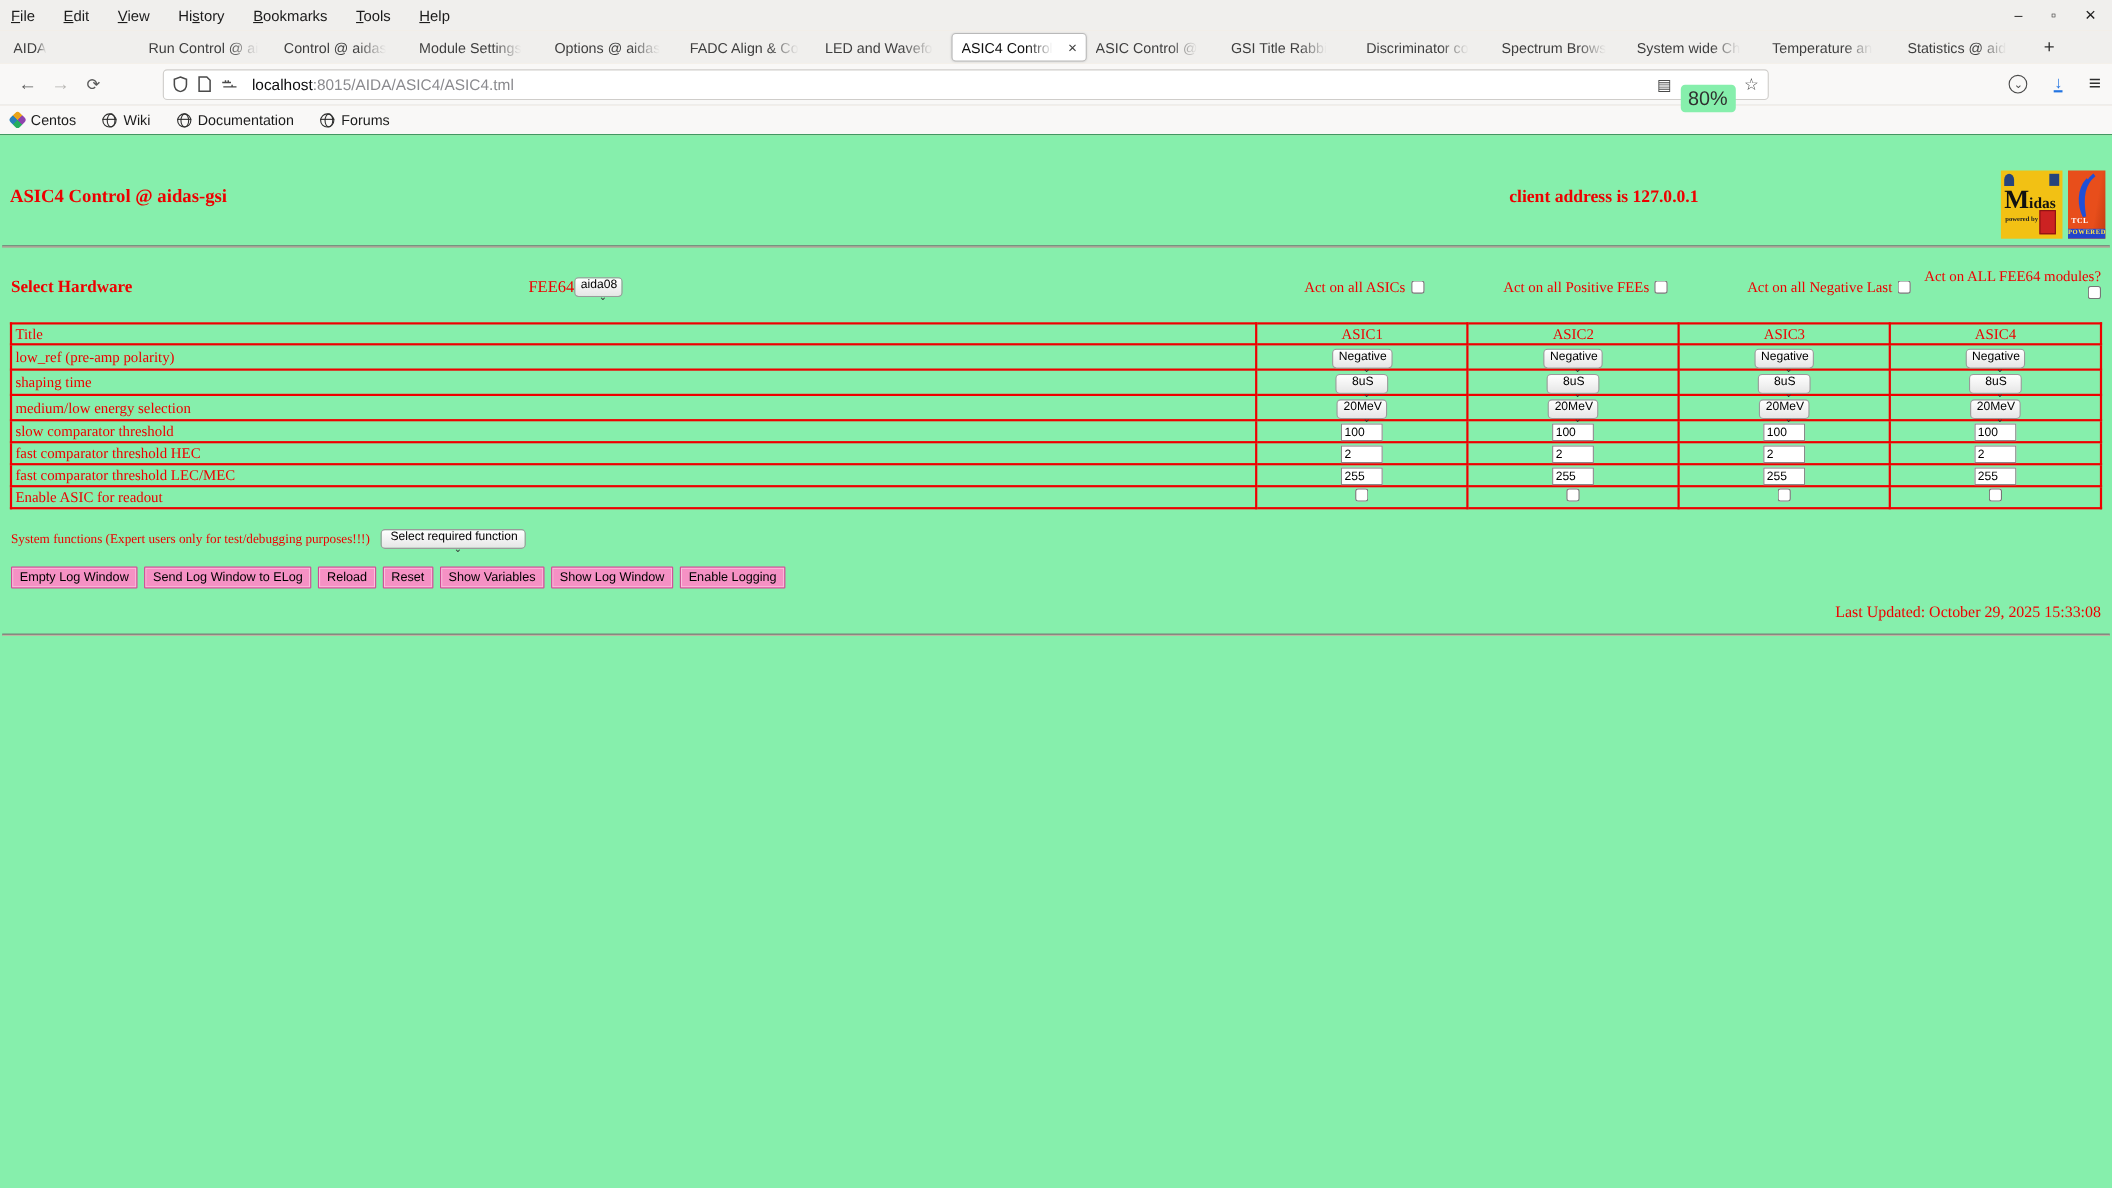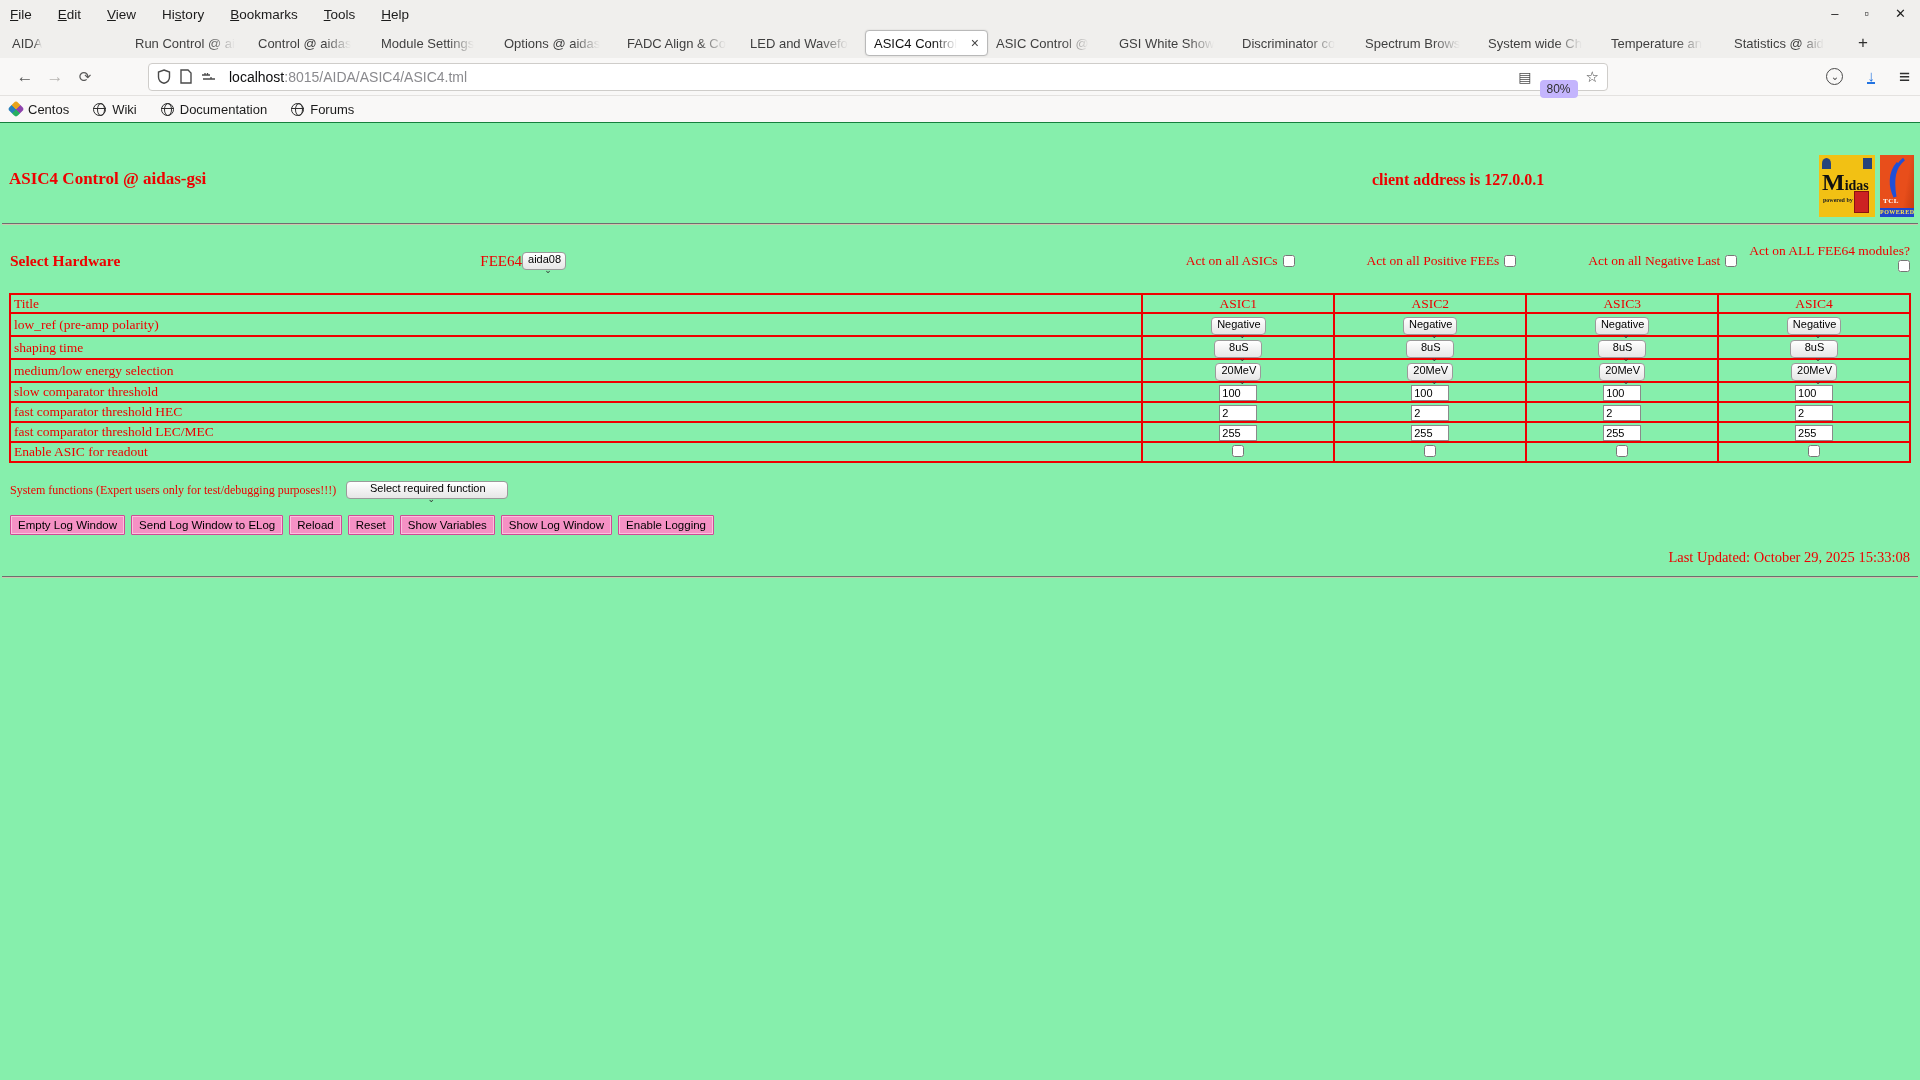--- a/index.html
+++ b/index.html
@@ -27,21 +27,21 @@
   .nav-bar { height:38px; background:#f9f8f7; display:flex; align-items:center; padding:0 10px; border-bottom:1px solid #e4e2e0; }
   .nav-ic { font-size:17px; width:30px; text-align:center; }
   .ic-back { color:#5a5a5a; }
   .ic-forward { color:#b7b5b2; }
   .ic-reload { color:#5a5a5a; font-size:15px; }
   .url-bar { flex:0 0 auto; width:1460px; height:28px; margin-left:48px; background:#fff; border:1px solid #cfcdca; border-radius:4px; display:flex; align-items:center; padding:0 8px; }
   .url-ic { display:inline-flex; align-items:center; margin-right:9px; }
   .url-text { font-size:14px; color:#0c0c0d; margin-left:4px; flex:1; white-space:nowrap; overflow:hidden; }
   .url-path { color:#8a8a8e; }
   .reader-ic { font-size:14px; color:#4a4a4a; margin-right:8px; }
-  .zoom-chip { background:#c4b5fd; border-radius:4px; font-size:12px; color:#2f2f2f; padding:2px 7px; margin-right:8px;margin-top:25px; }
+  .zoom-chip { background:#86efac; border-radius:4px; font-size:18px; color:#2f2f2f; padding:2px 7px; margin-right:8px;margin-top:25px; }
   .star-ic { font-size:15px; color:#3f3f3f; }
   .right-ics { margin-left:auto; display:flex; align-items:center; gap:24px; }
   .pocket-ic { width:17px; height:17px; border:1.5px solid #4a4a4a; border-radius:50%; display:flex; align-items:center; justify-content:center; font-size:10px; color:#4a4a4a; }
   .dl-ic { color:#2374e1; font-size:15px; border-bottom:2px solid #2374e1; line-height:13px; }
   .ham-ic { font-size:19px; color:#2f2f2f; }
 
   .bm-bar { height:27px; background:#f9f8f7; display:flex; align-items:center; padding-left:10px; border-bottom:1px solid #15803d; }
   .bm { display:flex; align-items:center; margin-right:24px; }
   .bm-label { font-size:13px; color:#1b1b1b; margin-left:6px; }
   .globe-ic { width:13px; height:13px; border:1.4px solid #2f2f2f; border-radius:50%; position:relative; }
@@ -87,21 +87,21 @@
   .main-table { width:calc(100% - 18px); margin:14px 9px 0 9px; border-collapse:collapse; table-layout:fixed; }
   .main-table th, .main-table td { border:2.5px solid #ee0000; height:19px; padding:0 3px; font-weight:normal; }
   .main-table th { color:#ee0000; font-size:13.5px; text-align:center; }
   .main-table th.title-h { text-align:left; }
   .label-cell { color:#ee0000; font-size:13.5px; }
   .ctl-cell { text-align:center; }
   .tinput { width:38px; height:16px; border:1px solid #8a8a8a; font-family:"Liberation Sans", sans-serif; font-size:11px; padding:0 2px; background:#fff; }
 
   .sysfn-row { display:flex; align-items:center; gap:10px; padding:0 10px; margin-top:18px; }
   .sysfn-label { color:#ee0000; font-size:12px; }
-  .sysfn-select { width:162px; }
+  .sysfn-select { width:132px; }
 
   .btn-row { display:flex; gap:6px; padding:0 10px; margin-top:16px; }
   .pink-btn { background:#f591c4; border:1px solid #cf4b96; box-shadow:inset 0 0 0 1px #fbc0dd; font-family:"Liberation Sans", sans-serif; font-size:11.5px; color:#000; padding:3px 7px; border-radius:1px; }
 
   .last-updated { text-align:right; padding-right:10px; margin-top:14px; color:#ee0000; font-size:14.5px; }
   .hr2 { margin-top:10px; }
 </style>
 </head>
 <body>
 
@@ -145,21 +145,21 @@
       <span class="tab-label">LED and Wavefo</span>
     </div>
     <div class="tab active">
       <span class="tab-label">ASIC4 Control</span>
       <span class="tab-close">×</span>
     </div>
     <div class="tab">
       <span class="tab-label">ASIC Control @</span>
     </div>
     <div class="tab">
-      <span class="tab-label">GSI White Show</span>
+      <span class="tab-label">GSI Title Rabbi</span>
     </div>
     <div class="tab">
       <span class="tab-label">Discriminator co</span>
     </div>
     <div class="tab">
       <span class="tab-label">Spectrum Brows</span>
     </div>
     <div class="tab">
       <span class="tab-label">System wide Ch</span>
     </div>

